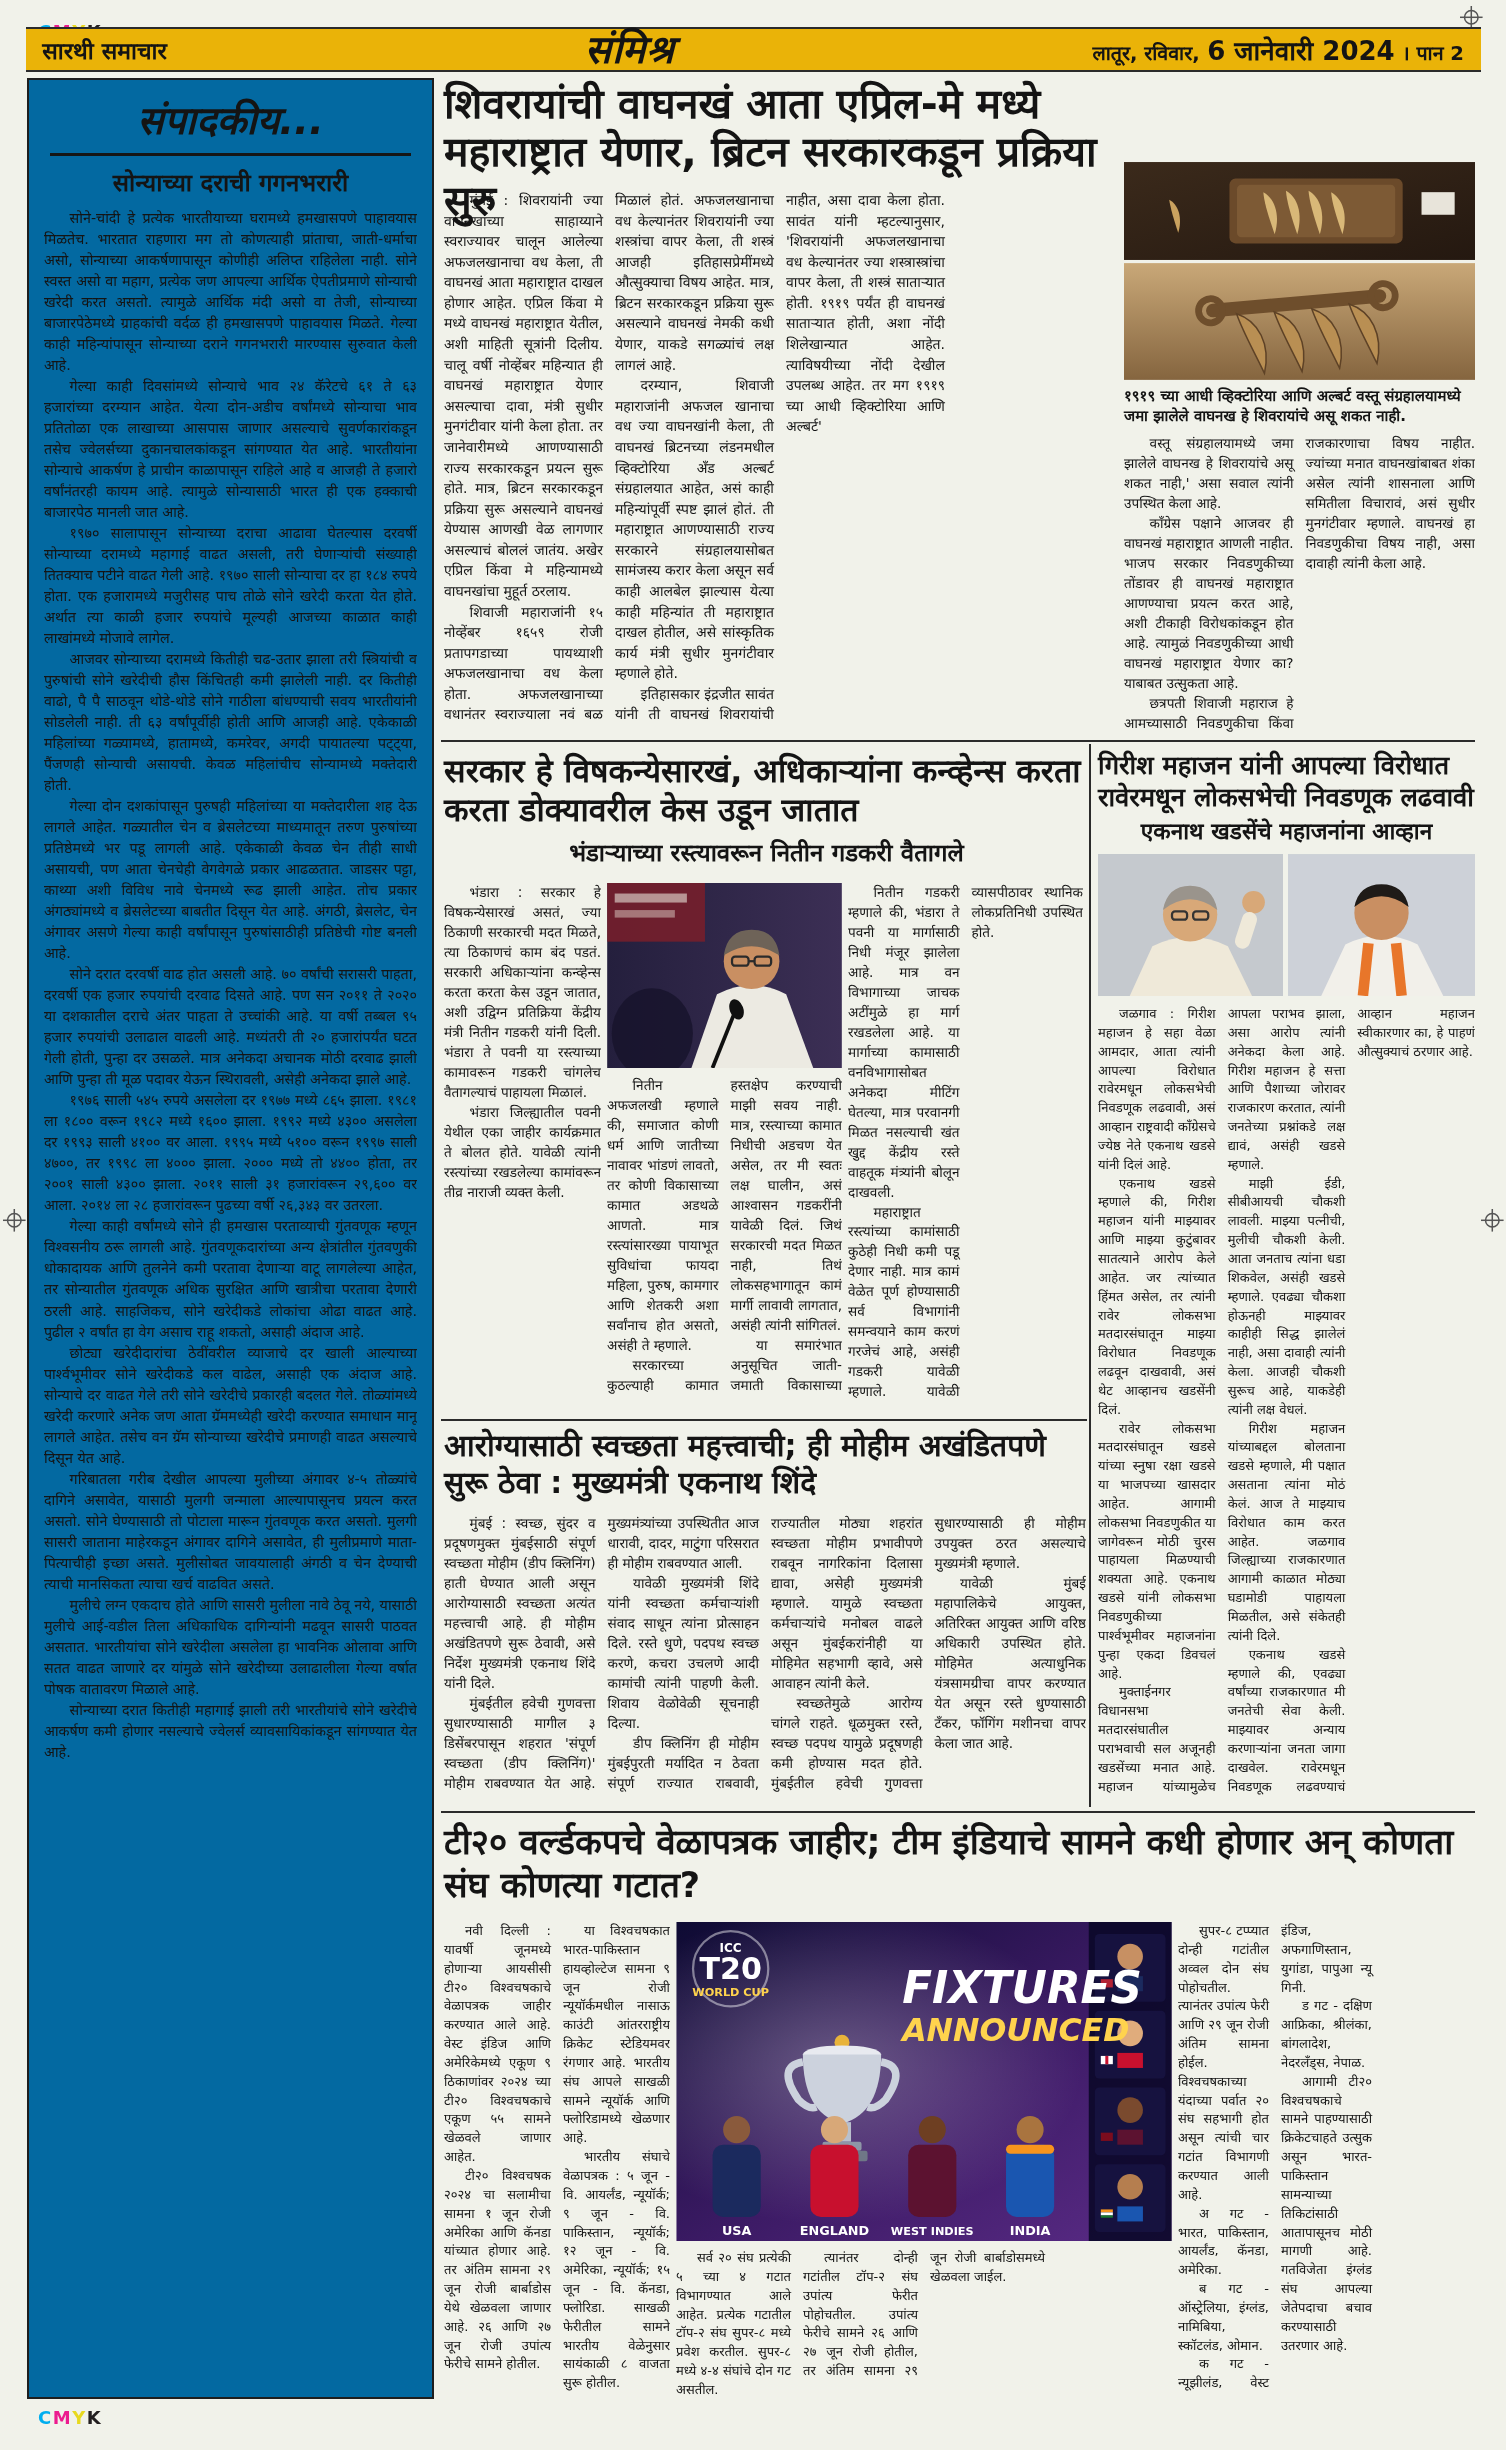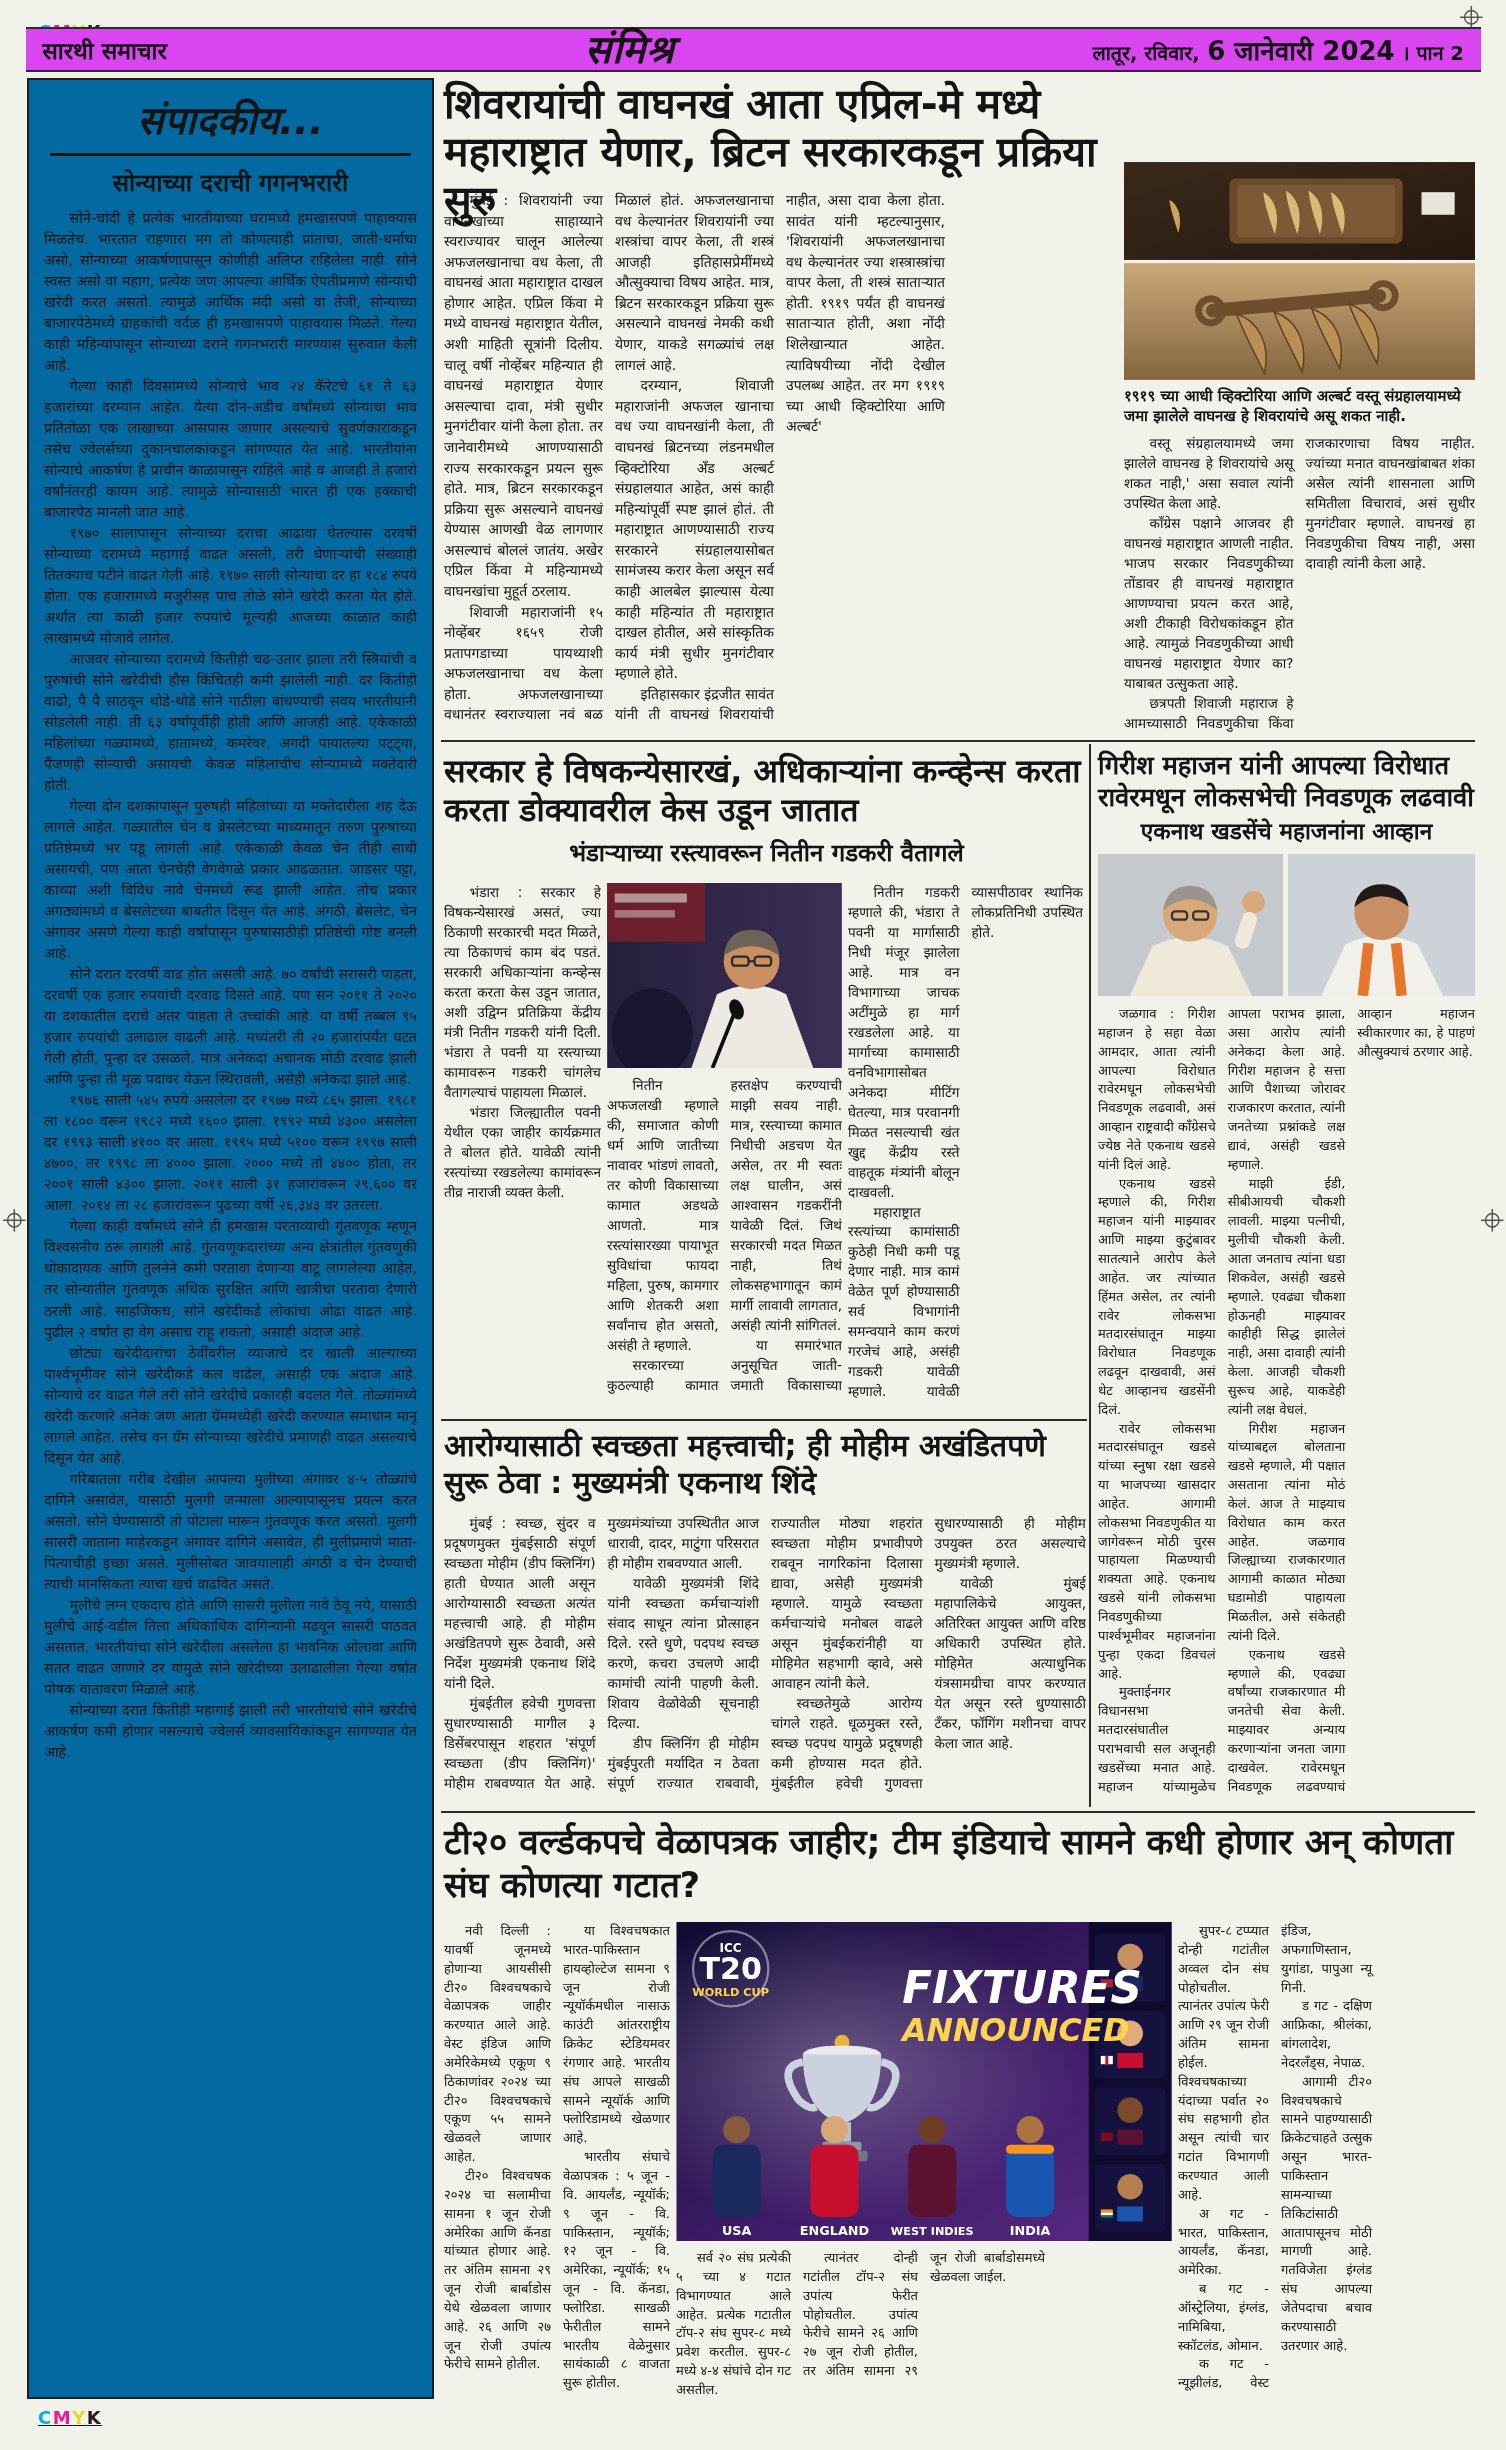--- a/index.html
+++ b/index.html
@@ -4,21 +4,21 @@
 <style>
   html,body{margin:0;padding:0;background:#d9d9d4;}
   .page{position:relative;width:1506px;height:2450px;background:#f1f2ea;
         font-family:"DejaVu Sans","Liberation Sans",sans-serif;color:#141414;overflow:hidden;}
   .abs{position:absolute;box-sizing:border-box;}
   
   .cmyk{font-weight:bold;font-size:18px;letter-spacing:1.5px;}
   .cmyk .c{color:#00aeef}.cmyk .m{color:#ec1c8f}.cmyk .y{color:#e8d91f}.cmyk .k{color:#231f20}
   .regmark{width:22.6px;height:22.6px;}
   
-  .masthead{left:25.6px;top:27px;width:1455px;height:45px;background:#d946ef;
+  .masthead{left:25.6px;top:27px;width:1455px;height:45px;background:#eab308;
             border-top:2.3px solid #2b2b2b;border-bottom:2.3px solid #2b2b2b;
             display:flex;align-items:center;justify-content:space-between;padding:0 16.6px;}
   .paper-name{font-size:23px;font-weight:bold;}
   .masthead-logo{font-size:39px;font-weight:900;font-style:italic;letter-spacing:0.8px;line-height:1;}
   .masthead-right{display:flex;align-items:baseline;gap:7.5px;font-weight:bold;}
   .masthead-right .dateline{font-size:19.6px;}
   .masthead-right .date{font-size:26px;font-weight:900;}
   .masthead-right .pageno{font-size:19.6px;}
   
   .editorial{left:27px;top:78px;width:407px;height:2321px;border:2.3px solid #1e1e1e;
@@ -46,21 +46,21 @@
   .photo{display:block;}
 </style>
 </head>
 <body>
 
 <div class="page">
 
   <div class="abs cmyk" style="left:38px;top:21px;">
     <span class="c">C</span><span class="m">M</span><span class="y">Y</span><span class="k">K</span>
   </div>
-  <div class="abs cmyk" style="left:38px;top:2407px;text-decoration:underline;">
+  <div class="abs cmyk" style="left:38px;top:2407px;">
     <span class="c">C</span><span class="m">M</span><span class="y">Y</span><span class="k">K</span>
   </div>
   <svg class="abs regmark" style="left:1460px;top:6px;" viewBox="0 0 30 30">
       <circle cx="15" cy="15" r="9" fill="none" stroke="#555" stroke-width="2"></circle>
       <line x1="15" y1="0" x2="15" y2="30" stroke="#555" stroke-width="2"></line>
       <line x1="0" y1="15" x2="30" y2="15" stroke="#555" stroke-width="2"></line>
     </svg>
   <svg class="abs regmark" style="left:3px;top:1209px;" viewBox="0 0 30 30">
       <circle cx="15" cy="15" r="9" fill="none" stroke="#555" stroke-width="2"></circle>
       <line x1="15" y1="0" x2="15" y2="30" stroke="#555" stroke-width="2"></line>

